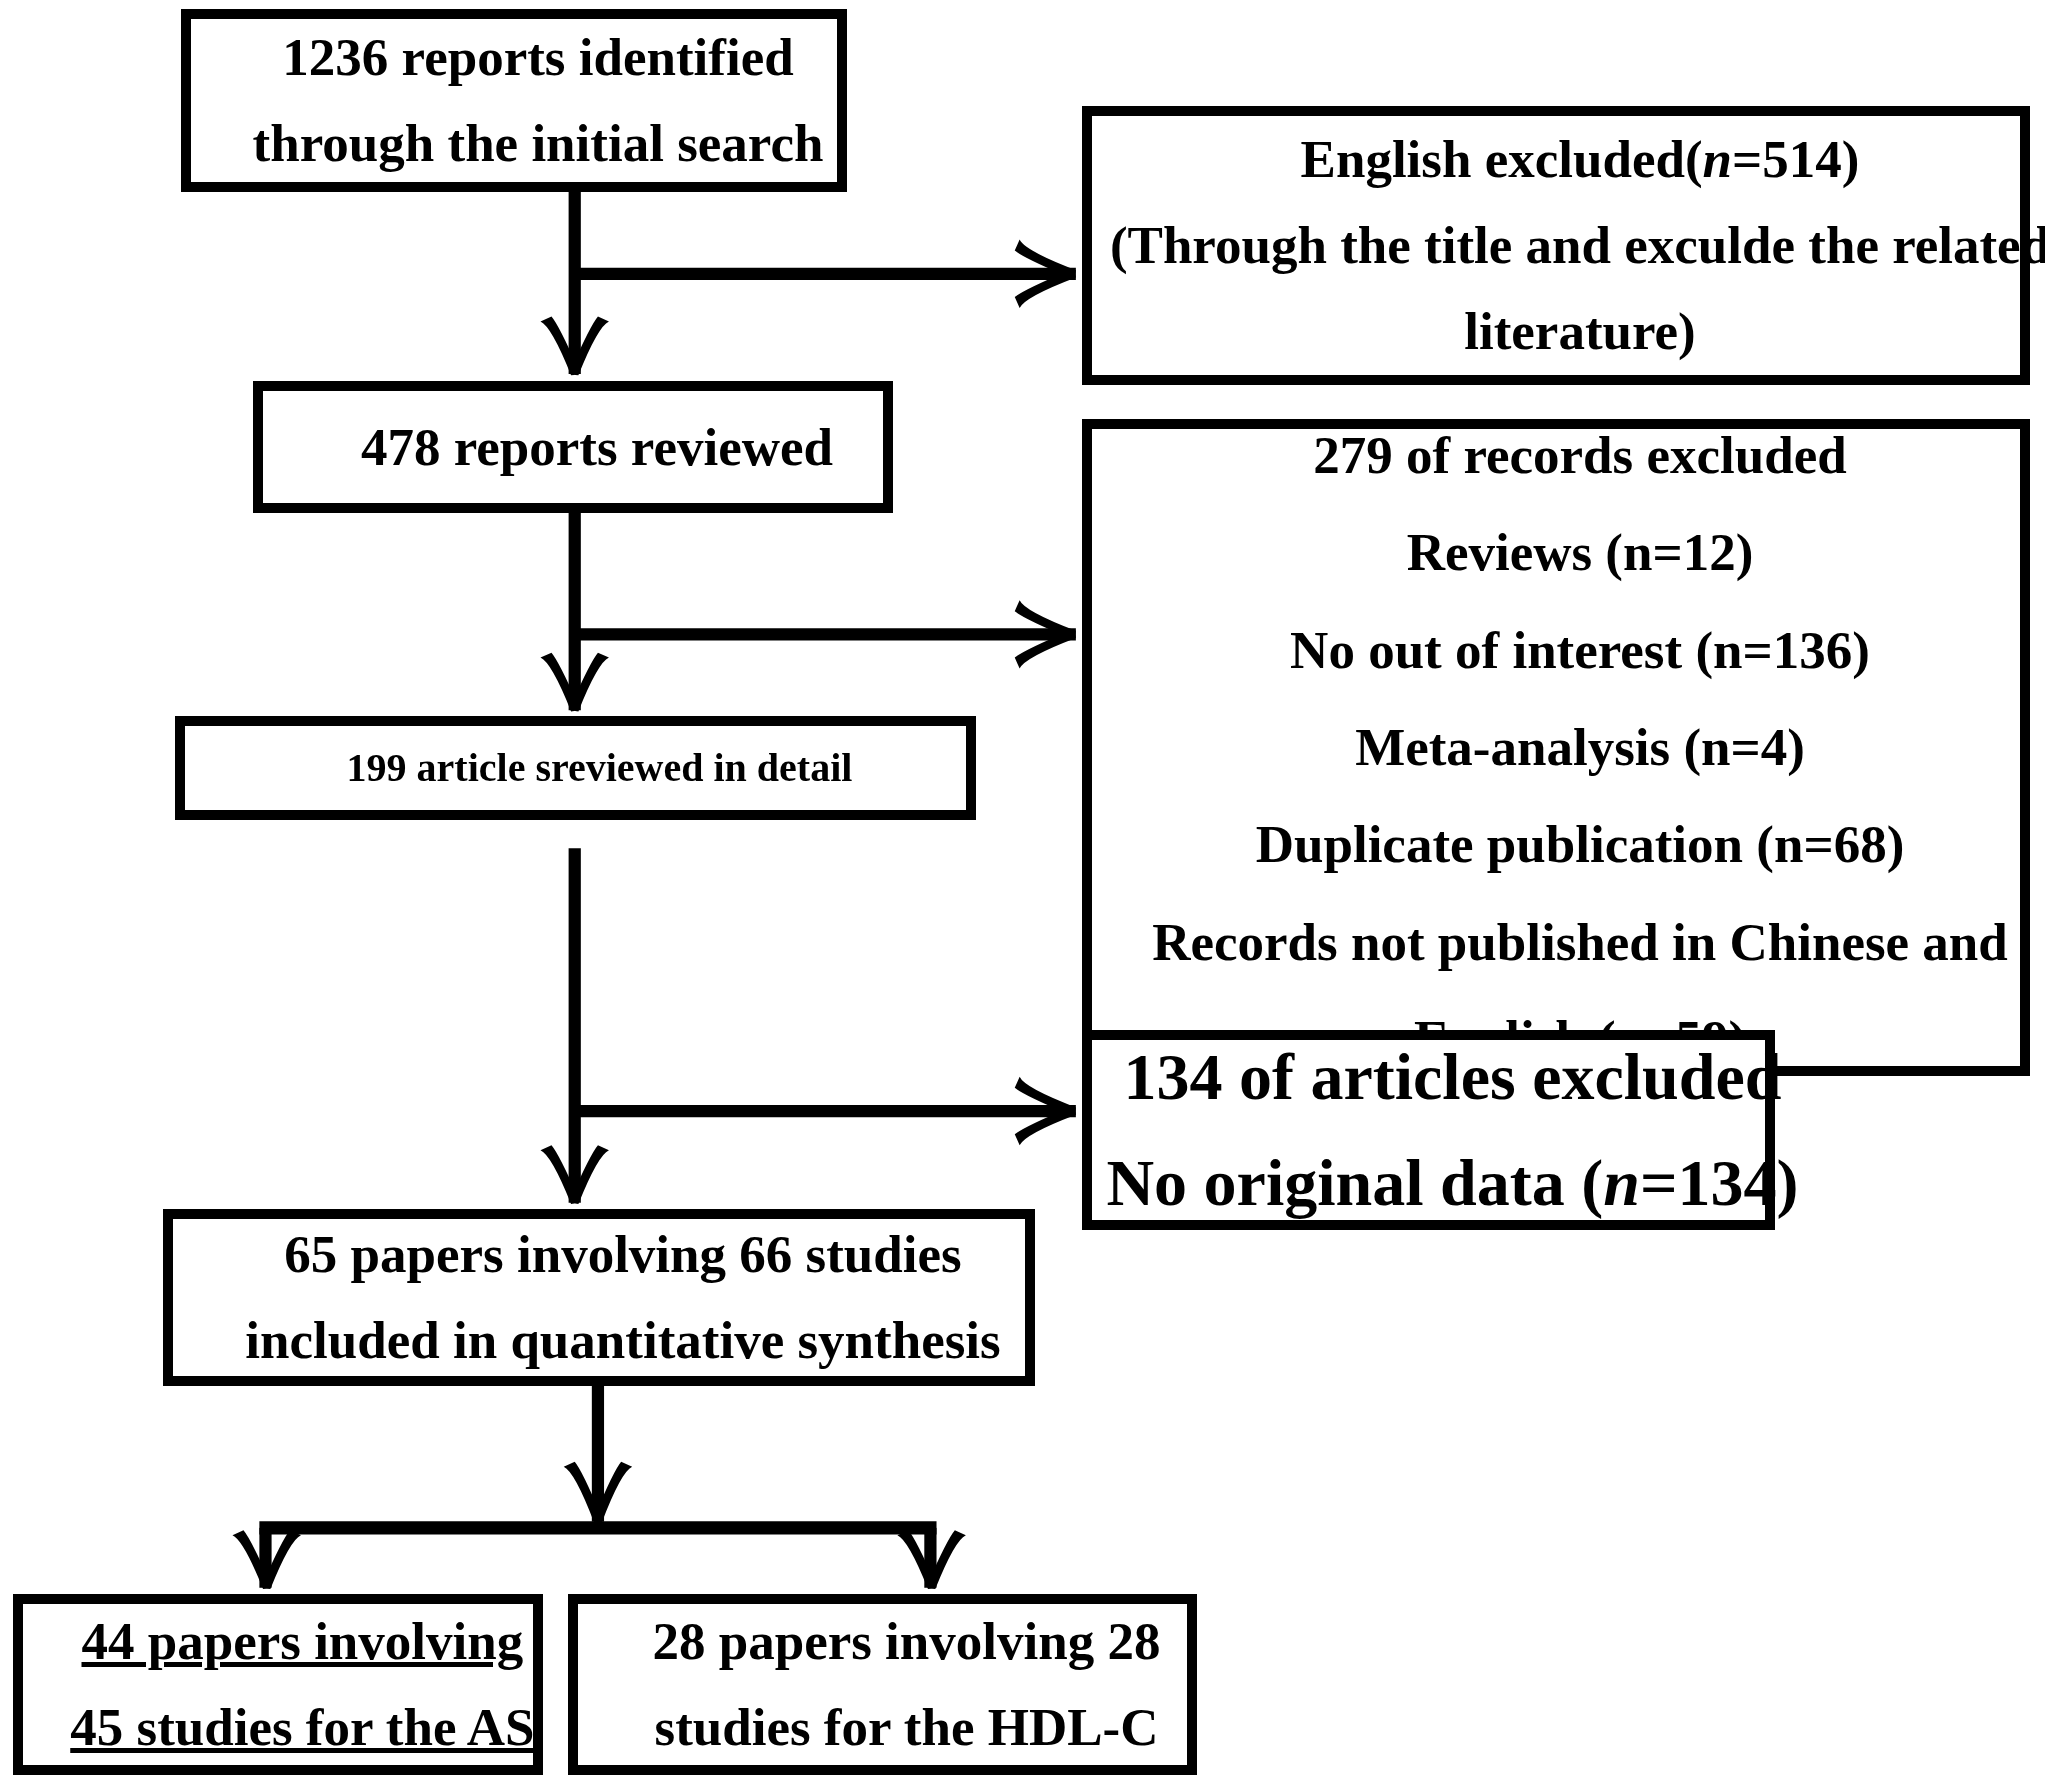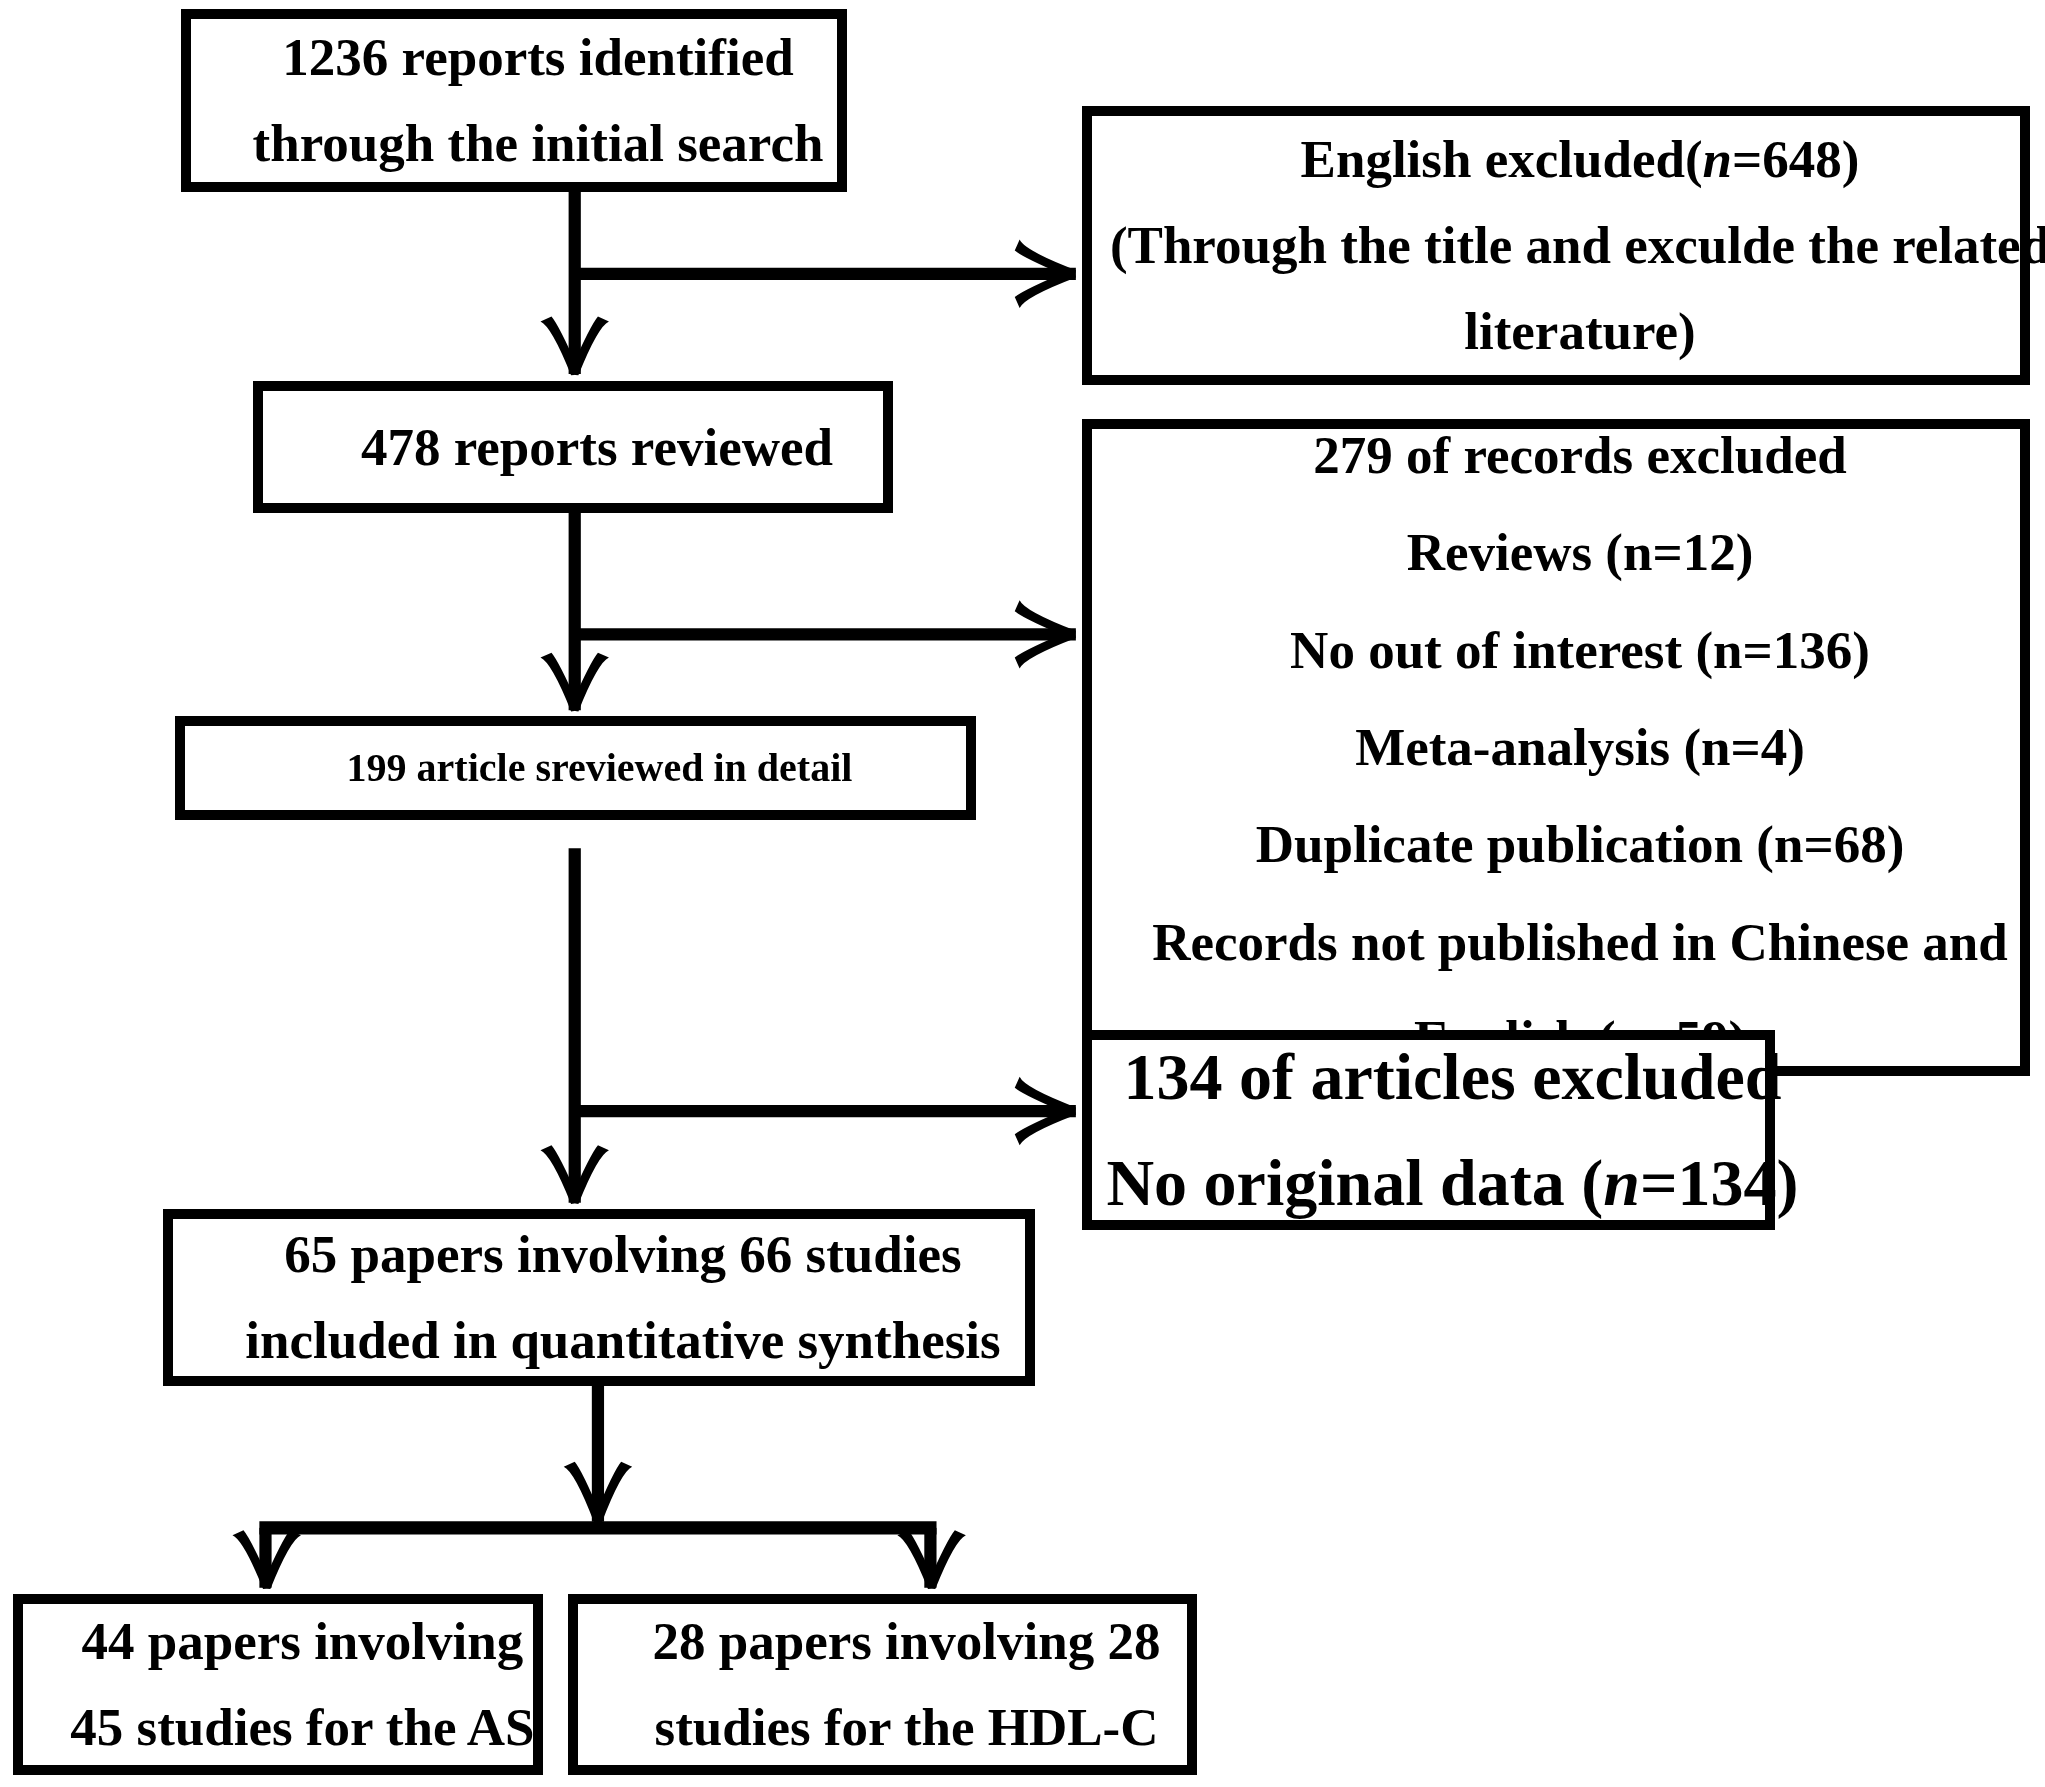--- a/index.html
+++ b/index.html
@@ -55,21 +55,21 @@
   }
 
   
   #box-identified      { left: 181px;  top: 8.6px;   width: 666px; height: 183px;  font-size: 53px; }
   #box-excluded-758    { left: 1082px; top: 106px;  width: 948px; height: 279px;  font-size: 53px; }
   #box-reviewed-478    { left: 253px;  top: 381px;  width: 640px; height: 132px;  font-size: 53px; }
   #box-excluded-279    { left: 1082px; top: 419px;  width: 948px; height: 657px; font-size: 53px; justify-content: space-between; }
   #box-detail-199      { left: 175px;  top: 716px; width: 801px; height: 104px;  font-size: 40px; }
   #box-excluded-134    { left: 1082px; top: 1030px; width: 693px; height: 200px;  font-size: 66px; }
   #box-synthesis-65    { left: 163px;  top: 1209px; width: 872px; height: 177px;  font-size: 53px; text-align: right; }
-  #box-as-44           { left: 13.4px;   top: 1594px; width: 530px;  height: 181px;  font-size: 53px; }
+  #box-as-44           { left: 13.4px;   top: 1594px; width: 530px;  height: 181px;  font-size: 53px; text-decoration: underline; }
   #box-hdlc-28         { left: 568px;  top: 1594px; width: 629px; height: 181px;  font-size: 53px; font-family: Liberation Serif, serif; }
 
   #box-excluded-279 .line + .line { margin-top: 0.52em; }
 </style>
 </head>
 <body>
 
 <div id="flow-root">
 
   <svg id="connector-layer" viewBox="0 0 3347 2924" xmlns="http://www.w3.org/2000/svg">
@@ -144,21 +144,21 @@
       </g>
     </g>
   </svg>
 
   <div class="flow-box" id="box-identified">
     <span class="line">1236 reports identified</span>
     <span class="line">through the initial search</span>
   </div>
 
   <div class="flow-box" id="box-excluded-758">
-    <span class="line"><span>English excluded(</span><span class="it">n</span><span>=648)</span></span>
+    <span class="line"><span>English excluded(</span><span class="it">n</span><span>=514)</span></span>
     <span class="line">(Through the title and exculde the related</span>
     <span class="line">literature)</span>
   </div>
 
   <div class="flow-box" id="box-reviewed-478">
     <span class="line">478 reports reviewed</span>
   </div>
 
   <div class="flow-box" id="box-excluded-279">
     <span class="line">279 of records excluded</span>

